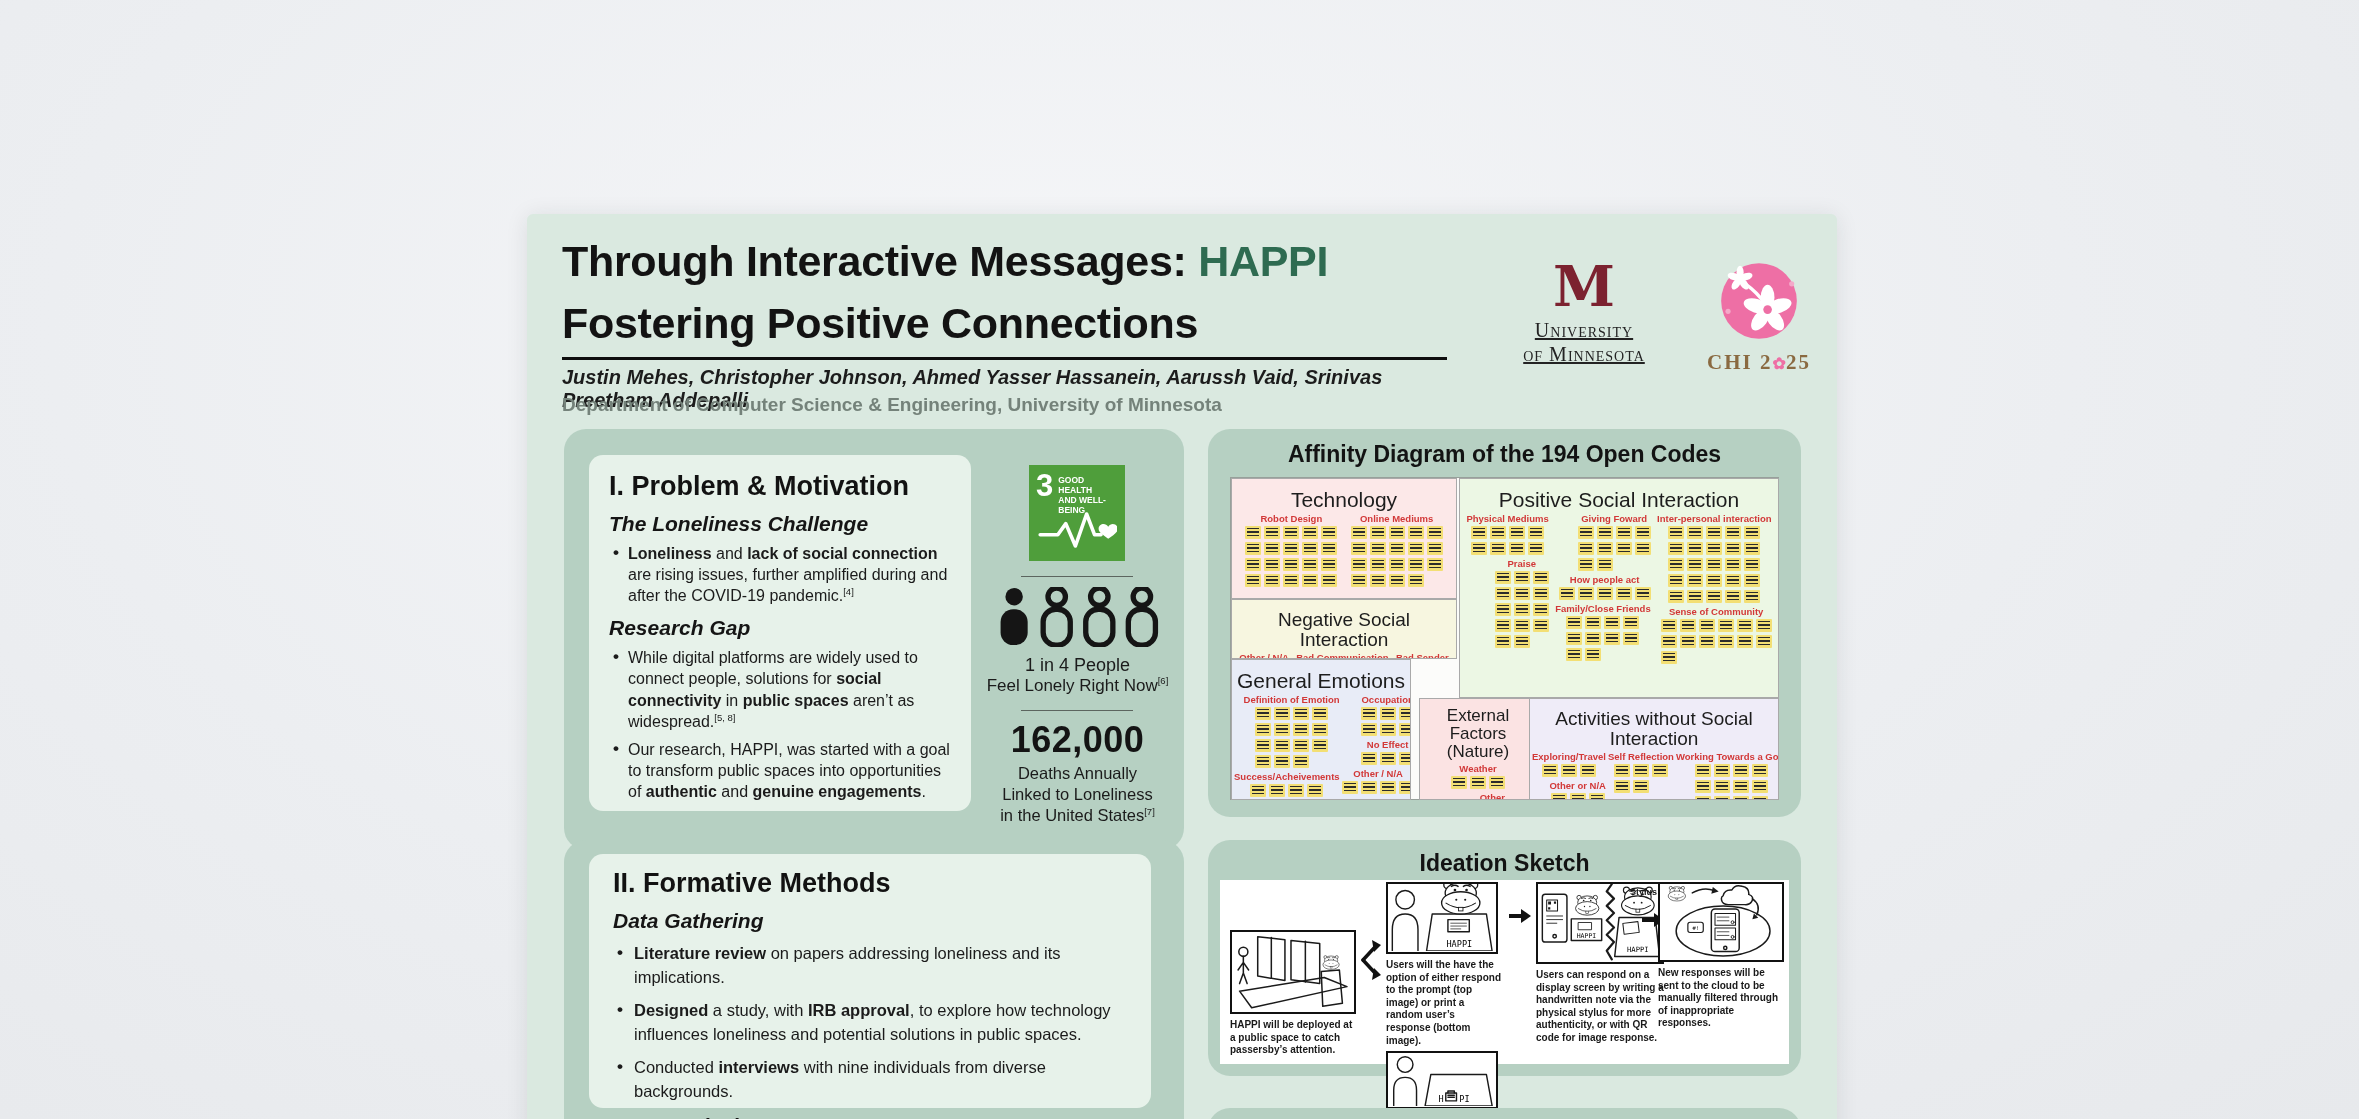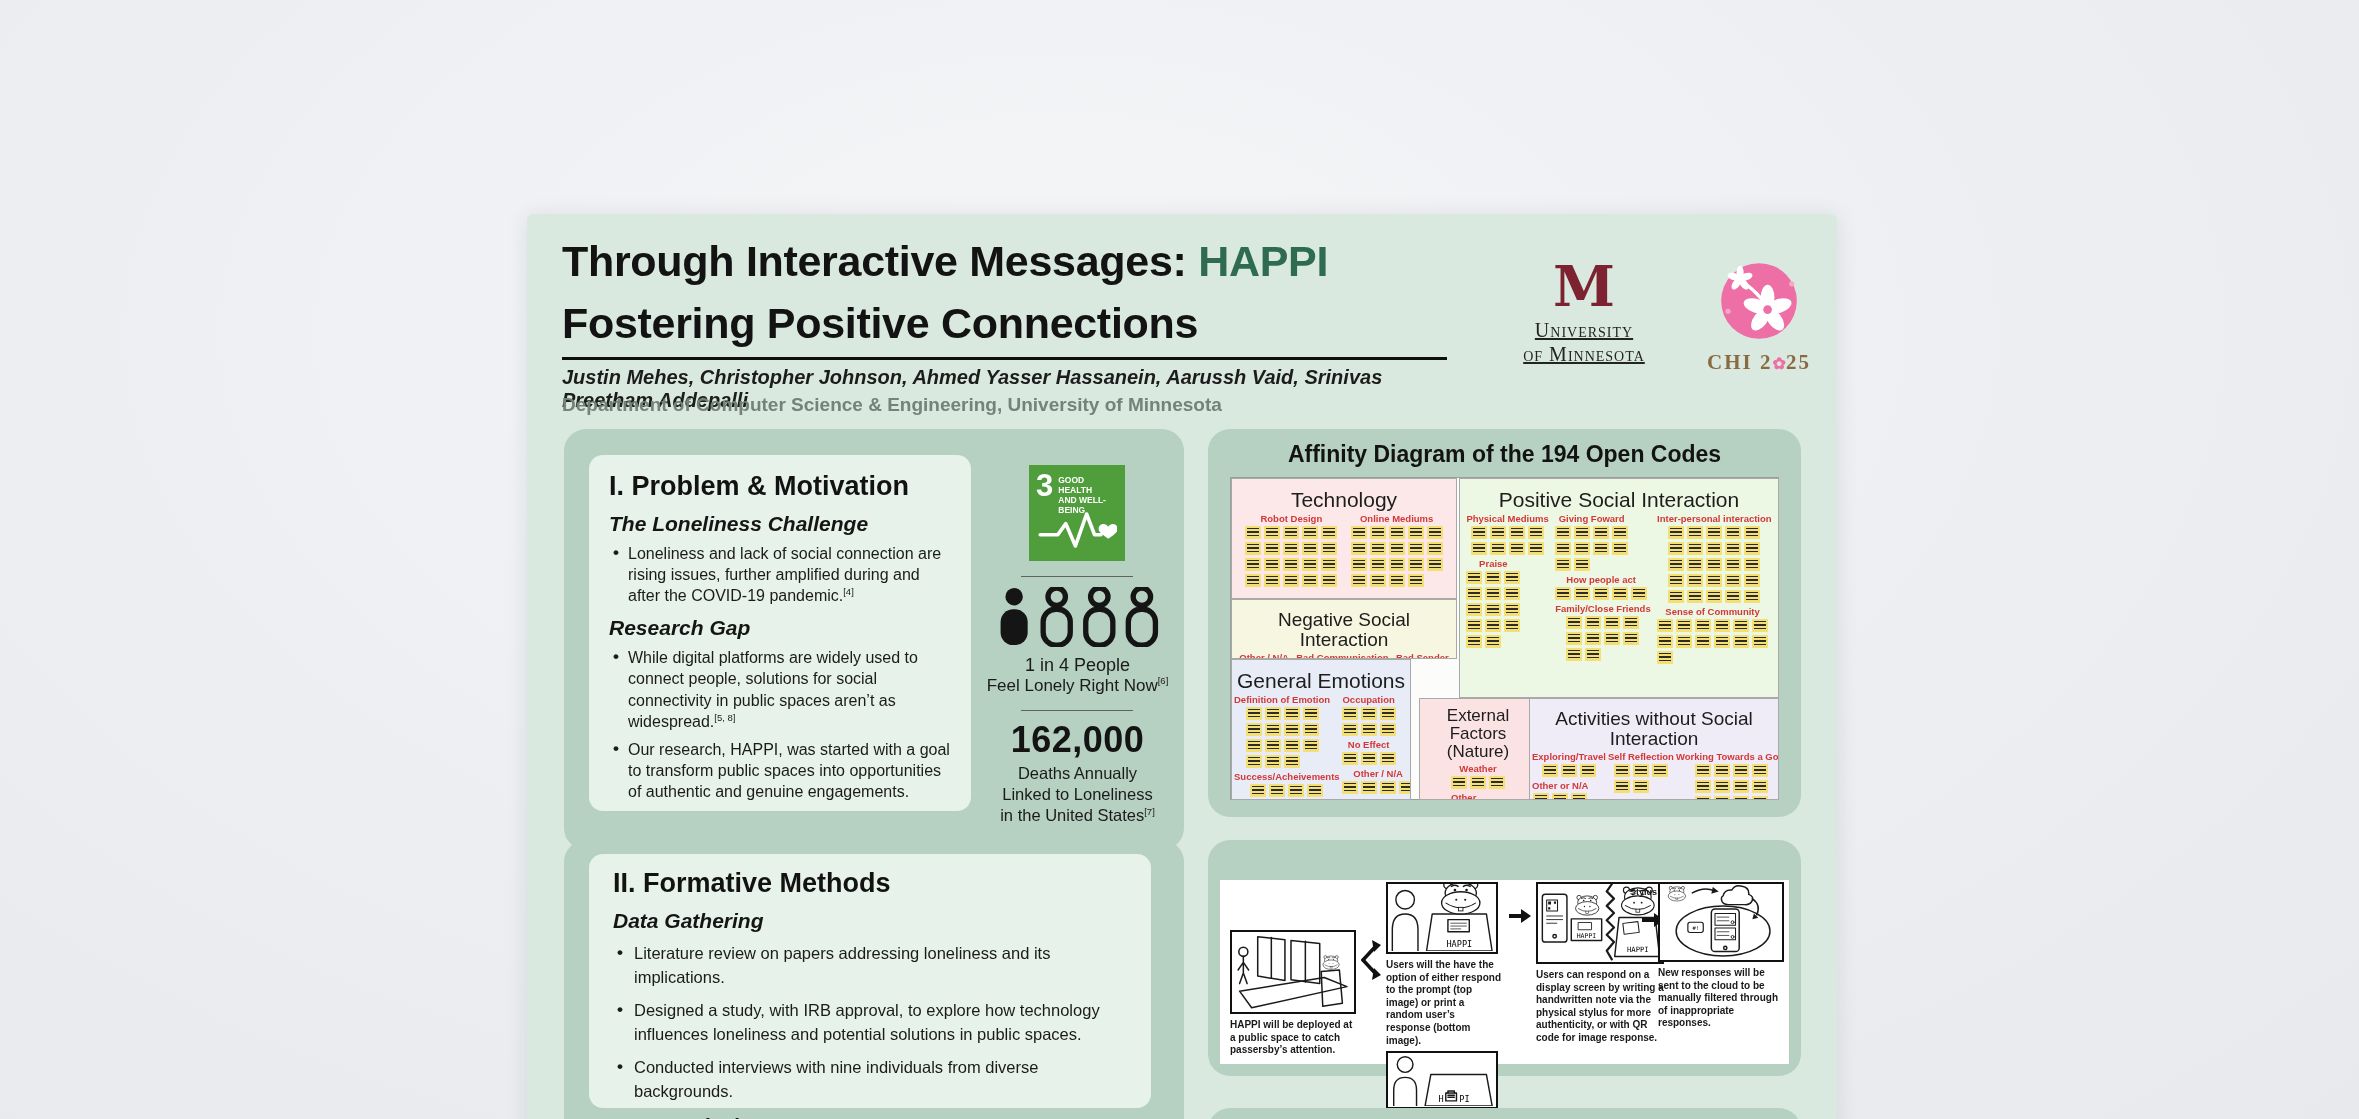--- a/index.html
+++ b/index.html
@@ -32,21 +32,21 @@
     letter-spacing:2px; margin-top:2px; white-space:nowrap; }
   .chi-text .flower { color:#ee6fa5; font-size:16px; letter-spacing:0; }
   
   .sec { position:absolute; background:#b6d0c2; border-radius:22px; }
   .panel { position:absolute; background:#e7f2ea; border-radius:14px; }
   .sec-heading { font-size:27px; font-weight:700; color:#121212; }
   .sub-heading { font-size:21px; font-weight:700; font-style:italic; margin-top:10px; color:#151515; }
   ul.bullets { list-style:none; margin-top:6px; }
   ul.bullets li { position:relative; padding-left:19px; font-size:16px; line-height:1.32; margin-top:7px; color:#1b1b1b; }
   ul.bullets li::before { content:"•"; position:absolute; left:4px; top:-1px; font-size:17px; font-weight:700; }
-  .b { font-weight:400; }
+  .b { font-weight:700; }
   sup { font-size:9.5px; line-height:0; }
   
   #sec1 { left:37px; top:215px; width:620px; height:421px; }
   #panel1 { left:25px; top:26px; width:382px; height:356px; padding:16px 20px; }
   .stats { position:absolute; left:407px; top:0; width:213px; height:421px; text-align:center; }
   .sdg { position:absolute; left:58px; top:36px; width:96px; height:96px; background:#4f9e3b; padding:7px 7px; text-align:left; }
   .sdg-top { display:flex; gap:5px; align-items:flex-start; }
   .sdg-num { color:#fff; font-size:31px; font-weight:700; line-height:28px; }
   .sdg-label { color:#fff; font-size:8.5px; font-weight:700; line-height:10px; padding-top:3px; }
   .sdg svg { position:absolute; left:8px; bottom:8px; }
@@ -62,21 +62,21 @@
   #panel2 ul.bullets li { font-size:16.5px; line-height:1.45; margin-top:9px; padding-left:21px; }
   
   #aff { left:681px; top:215px; width:593px; height:388px; }
   .aff-title { position:absolute; top:12px; width:100%; text-align:center; font-size:23px; font-weight:700; color:#131313; }
   .board { position:absolute; left:22px; top:48px; width:549px; height:323px; background:#fcfcfa; border:1px solid #97a09a; }
   .cat { position:absolute; border:1px solid #a9a9a9; overflow:hidden; }
   .cat-title { text-align:center; font-size:21px; color:#1d1d1d; padding-top:10px; line-height:1.05; }
   .cat.small-title .cat-title { font-size:17px; padding-top:8px; }
   .cat.mid-title .cat-title { font-size:19px; }
   .cat-cols { display:flex; justify-content:space-evenly; align-items:flex-start; gap:2px; padding:1px 2px; }
-  .cat-col { display:flex; flex-direction:column; align-items:flex-start; gap:2px; }
+  .cat-col { display:flex; flex-direction:column; align-items:flex-end; gap:2px; }
   .group { display:flex; flex-direction:column; align-items:center; }
   .group-label { font-size:9.5px; font-weight:700; color:#d23838; white-space:nowrap; line-height:13px; }
   .notes { display:grid; gap:3px; justify-content:center; padding-top:1px; }
   .note { width:16px; height:13px; background:#f3df74; border-radius:1px; position:relative; }
   .note::after { content:""; position:absolute; left:2px; right:2px; top:2px; bottom:2px;
     background:repeating-linear-gradient(to bottom, #2b2b2b 0 1.3px, transparent 1.3px 3.4px); }
   #c-tech { left:0; top:0; width:226px; height:121px; }
   #c-pos  { left:228px; top:0; width:320px; height:220px; }
   #c-neg  { left:0; top:121px; width:226px; height:60px; }
   #c-gen  { left:0; top:181px; width:180px; height:141px; }
@@ -595,20 +595,21 @@
                   <div class="note"></div>
                 </div>
               </div>
             </div>
           </div>
         </div>
     </div>
   </div>
 
   <div class="sec" id="idea">
+    <div class="idea-title">Ideation Sketch</div>
     <div class="sketchboard">
 
       <div class="skgroup" style="left:10px;top:50px;width:130px">
         <div class="frame" style="width:126px;height:84px">
           <svg width="121" height="79" viewBox="0 0 160 104">
             <g class="skline">
               <polygon points="10,78 122,60 152,72 26,100"></polygon>
               <polygon points="34,6 70,10 70,64 34,58"></polygon>
               <polygon points="78,11 116,15 116,68 78,63"></polygon>
               <line x1="52" y1="7" x2="52" y2="61"></line>

